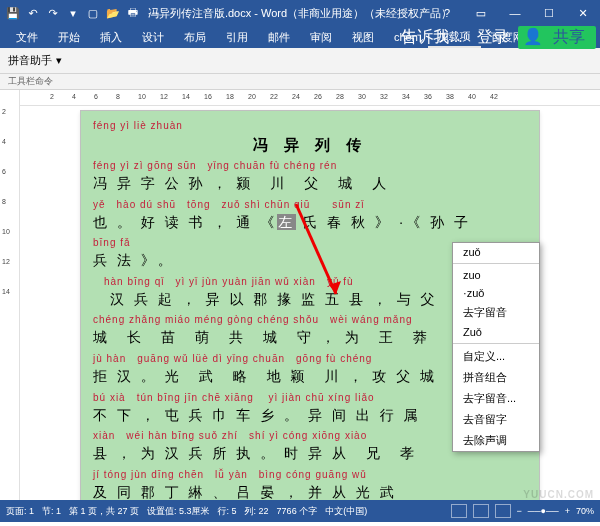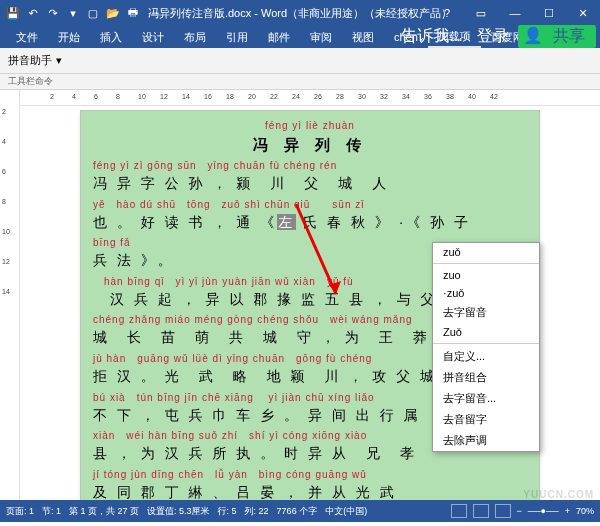--- a/index.html
+++ b/index.html
@@ -3,43 +3,43 @@
 <meta charset="utf-8">
 <style>
 *{box-sizing:border-box;margin:0;padding:0;font-family:"Microsoft YaHei","SimSun",sans-serif}
 body{width:600px;height:526px;overflow:hidden;background:#fff;font-size:11px}
 .titlebar{height:26px;background:#2b579a;color:#fff;display:flex;align-items:center;position:relative}
 .qat{display:flex;align-items:center;gap:2px;padding:0 4px}
 .qat-btn{width:18px;height:18px;display:flex;align-items:center;justify-content:center;color:#fff;cursor:pointer}
 .title-center{position:absolute;left:50%;transform:translateX(-50%);font-size:11px;white-space:nowrap}
 .winbtns{position:absolute;right:0;display:flex}
 .winbtn{width:34px;height:26px;display:flex;align-items:center;justify-content:center;color:#fff;cursor:pointer}
-.ribbon-tabs{height:22px;background:#2b579a;color:#fff;display:flex;align-items:flex-end;font-size:11px;padding-left:6px;position:relative}
+.ribbon-tabs{height:22px;background:#2b579a;color:#fff;display:flex;align-items:center;font-size:11px;padding-left:6px;position:relative}
 .rtab{padding:0 10px;height:22px;display:flex;align-items:center;cursor:pointer}
 .rtab.active{color:#fff;border-bottom:2px solid #e5e5e5}
 .rr{position:absolute;right:4px;display:flex;gap:4px;align-items:center}
 .rr span{padding:0 5px;font-size:16px}
 .share{background:#22c55e;color:#2b579a;border-radius:2px;padding:1px 6px!important}
 .subbar{height:26px;background:#f3f3f3;border-bottom:1px solid #d4d4d4;display:flex;align-items:center;font-size:11px;padding-left:8px}
 .dd{display:flex;align-items:center;gap:4px;cursor:pointer}
 .cmdbar{height:16px;background:#f3f3f3;border-bottom:1px solid #d4d4d4;font-size:9px;color:#666;padding-left:8px;display:flex;align-items:center}
 .workspace{height:410px;display:flex;background:#fff}
 .vruler{width:20px;background:#fff;border-right:1px solid #e0e0e0;position:relative;font-size:7px;color:#444}
 .vruler .tick{position:absolute;left:2px}
 .docarea{flex:1;background:#fff;overflow:hidden;position:relative}
 .hruler{height:16px;background:#fff;border-bottom:1px solid #e0e0e0;position:relative;font-size:7px;color:#444}
 .hruler .ht{position:absolute;top:3px}
 .page{margin:4px auto;width:460px;background:#fff;border:1px solid #c0c0c0;box-shadow:0 2px 4px rgba(0,0,0,0.1)}
 .content{background:#b3e0b3;padding:8px 12px;font-size:11px;line-height:1.4;position:relative}
 .pinyin-row{color:#c41e3a;font-size:10px;margin-bottom:1px;letter-spacing:1px}
 .hanzi-row{color:#000;font-size:14px;margin-bottom:4px;letter-spacing:3px;font-weight:500}
 .title-p{text-align:center;font-size:15px;letter-spacing:6px;font-weight:600}
-.title-py{text-align:center}
+.title-py{text-align:left}
 .arrow{position:absolute;top:88px;left:210px;pointer-events:none}
-.ctx{position:absolute;top:152px;right:60px;width:108px;background:#fff;border:1px solid #999;box-shadow:2px 2px 6px rgba(0,0,0,0.3);font-size:11px;z-index:10}
+.ctx{position:absolute;top:152px;right:60px;width:88px;background:#fff;border:1px solid #999;box-shadow:2px 2px 6px rgba(0,0,0,0.3);font-size:11px;z-index:10}
 .ctx-item{padding:3px 10px;cursor:pointer}
 .ctx-sep{height:1px;background:#ccc;margin:2px 0}
 .statusbar{height:22px;background:#2b579a;color:#fff;display:flex;align-items:center;font-size:9px;padding:0 6px;gap:8px}
 .sb-r{margin-left:auto;display:flex;align-items:center;gap:6px}
 .sb-ico{width:16px;height:14px;border:1px solid rgba(255,255,255,0.5);display:inline-block}
 .watermark{position:absolute;bottom:26px;right:6px;font-size:10px;color:rgba(0,0,0,0.15);z-index:50;font-weight:600;letter-spacing:1px}
 .highlight{background:#888;color:#fff;padding:0 1px}
 </style>
 </head>
 <body>

